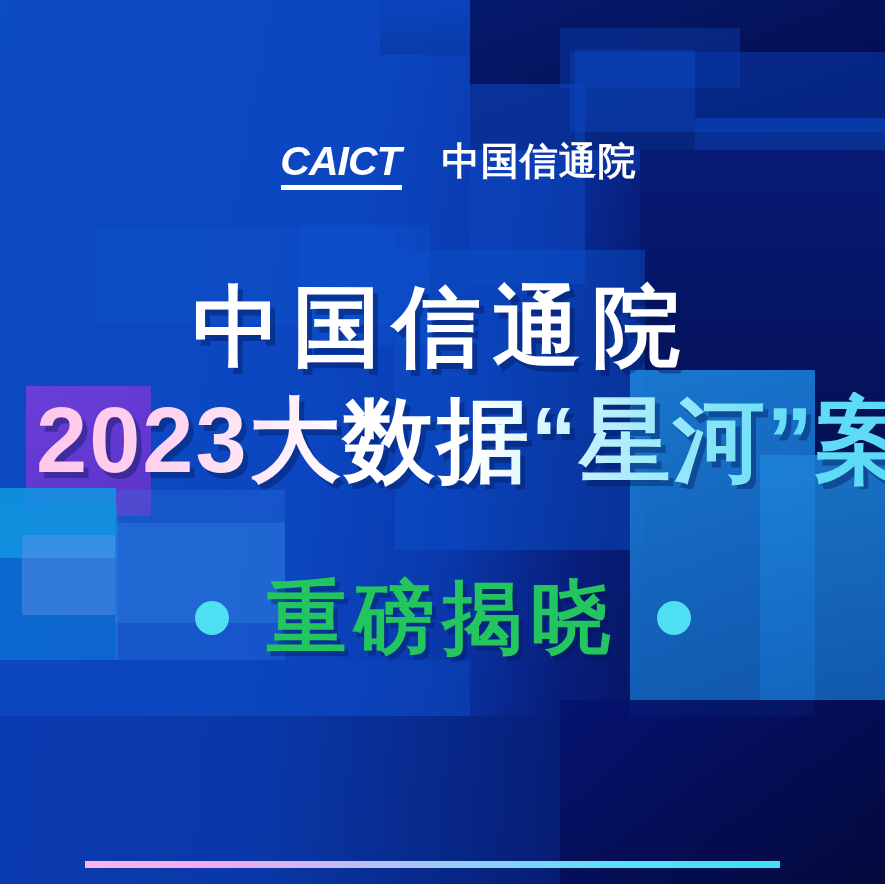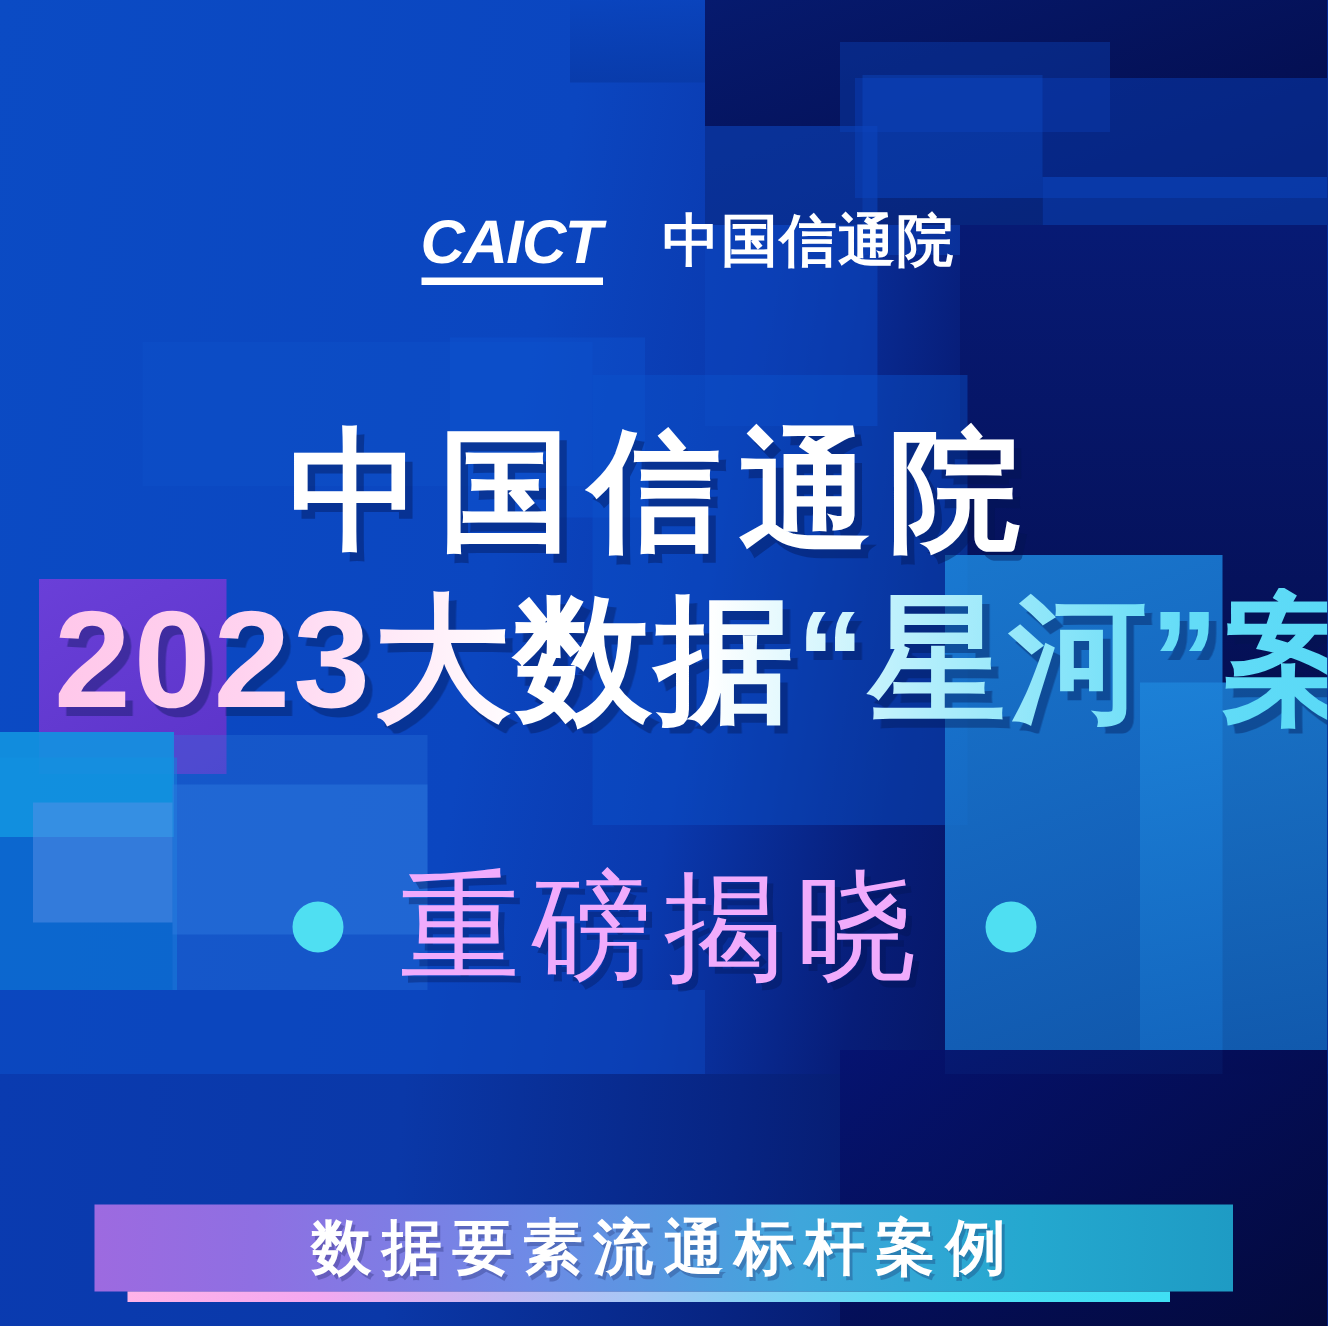--- a/index.html
+++ b/index.html
@@ -184,21 +184,21 @@
   .reveal-row {
     position:absolute; left:0; top:565px; width:885px; height:106px;
     display:flex; align-items:center; justify-content:center; gap:38px;
   }
   .dot {
     width:34px; height:34px; border-radius:50%;
     background:#4fdff2;
     flex:0 0 auto;
   }
   .reveal-text {
-    font-size:80px; font-weight:normal; color:#f0abfc;
+    font-size:80px; font-weight:bold; color:#22c55e;
     letter-spacing:8px; line-height:1;
     text-shadow:4px 5px 0 rgba(2,20,80,.35);
     white-space:nowrap;
   }
 
   
   .banner {
     position:absolute; left:63px; top:803px; width:759px; height:58px;
     background:linear-gradient(92deg,#9d6ae0 0%,#8f6fe2 14%,#6f8ae6 38%,#3fa6db 62%,#24a8cf 82%,#1e9bc4 100%);
     display:flex; align-items:center; justify-content:center;
@@ -262,18 +262,15 @@
   <div class="title-sub-wrap">
     <div class="title-sub">2023大数据“星河”案例</div>
   </div>
 
   <div class="reveal-row">
     <div class="dot"></div>
     <div class="reveal-text">重磅揭晓</div>
     <div class="dot"></div>
   </div>
 
-  <div class="banner">
-    <div class="banner-text">数据要素流通标杆案例</div>
-  </div>
   <div class="banner-line"></div>
 
 </div>
 
 </body></html>

